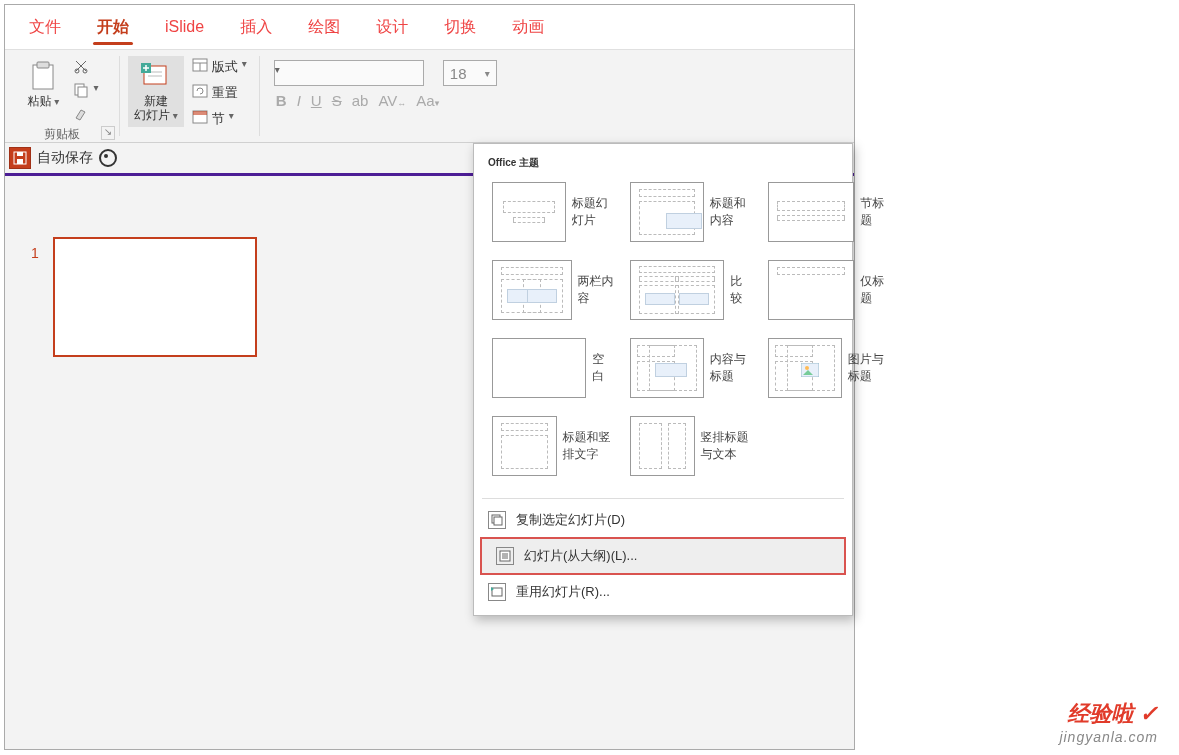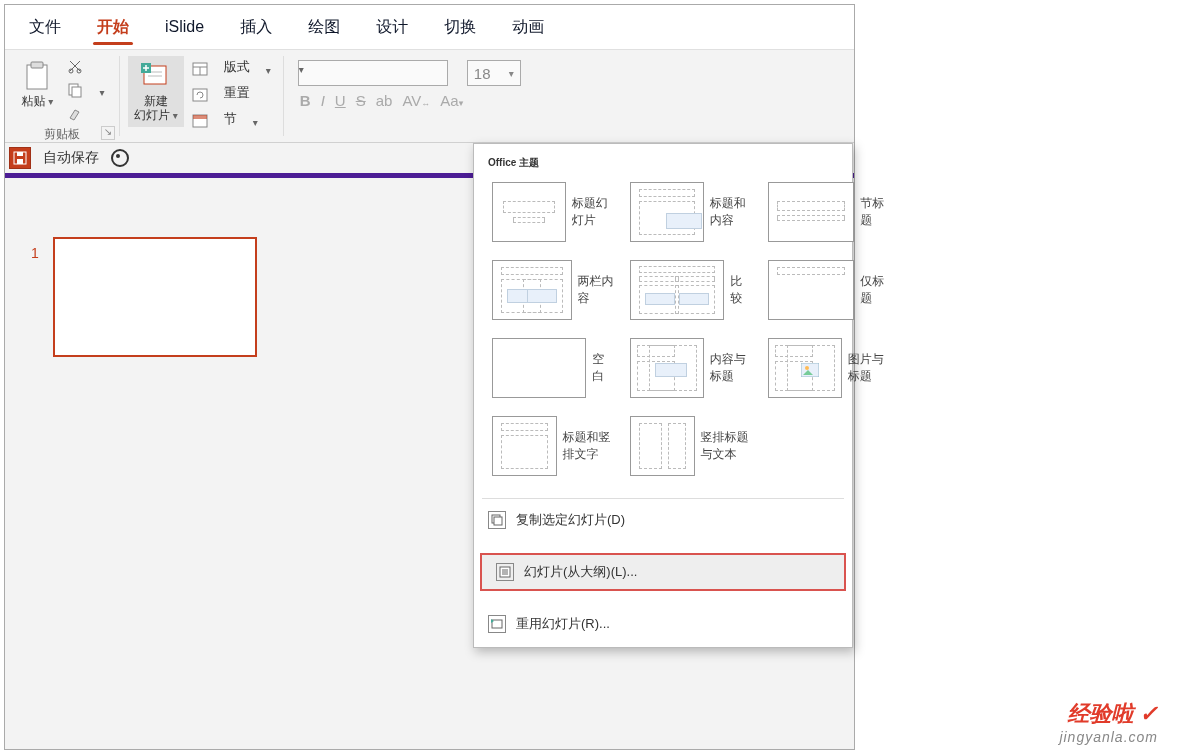--- a/index.html
+++ b/index.html
@@ -29,21 +29,21 @@
     height: 44px;
     background: #fff;
     padding-left: 6px;
     border-bottom: 1px solid #e0e0e0;
   }
   .tab {
     padding: 0 18px;
     display: flex;
     align-items: center;
     font-size: 16px;
-    color: #0f172a;
+    color: #ef4444;
     cursor: pointer;
   }
   .tab.active {
     color: #c43e1c;
     font-weight: bold;
     position: relative;
   }
   .tab.active::after {
     content: "";
     position: absolute;
@@ -100,22 +100,22 @@
     justify-content: center;
     margin-bottom: 2px;
   }
   .small-row {
     display: flex;
     flex-direction: column;
     gap: 4px;
   }
   .small-btn {
     display: flex;
-    align-items: flex-end;
-    gap: 16px;
+    align-items: flex-start;
+    gap: 4px;
     padding: 2px 4px;
     cursor: pointer;
     font-size: 13px;
   }
   .new-slide {
     background: #e0e0e0;
     display: flex;
     flex-direction: column;
     align-items: center;
     padding: 4px 6px;
@@ -162,23 +162,23 @@
     padding: 2px 8px;
     color: #aaa;
     font-size: 15px;
   }
   
   .quick-bar {
     display: flex;
     align-items: center;
     height: 30px;
     background: #f3f3f3;
-    border-bottom: 5px solid #4c1d95;
+    border-bottom: 3px solid #4c1d95;
     padding-left: 4px;
-    gap: 12px;
+    gap: 6px;
   }
   .save-icon {
     width: 22px;
     height: 22px;
     background: #c43e1c;
     border: 1px solid #a03016;
     box-sizing: border-box;
     display:flex;
     align-items:center;
     justify-content:center;
@@ -251,21 +251,21 @@
   .menu-item {
     display: flex;
     align-items: center;
     gap: 10px;
     padding: 8px 14px;
     cursor: pointer;
     font-size: 13px;
   }
   .menu-item.highlight {
     border: 2px solid #d9534f;
-    margin: 16px 6px;
+    margin: 0 6px;
     background: #eee;
   }
   .menu-icon {
     width: 16px;
     height: 16px;
     border: 1px solid #888;
     display:inline-flex;
     align-items:center;
     justify-content:center;
     font-size:11px;

